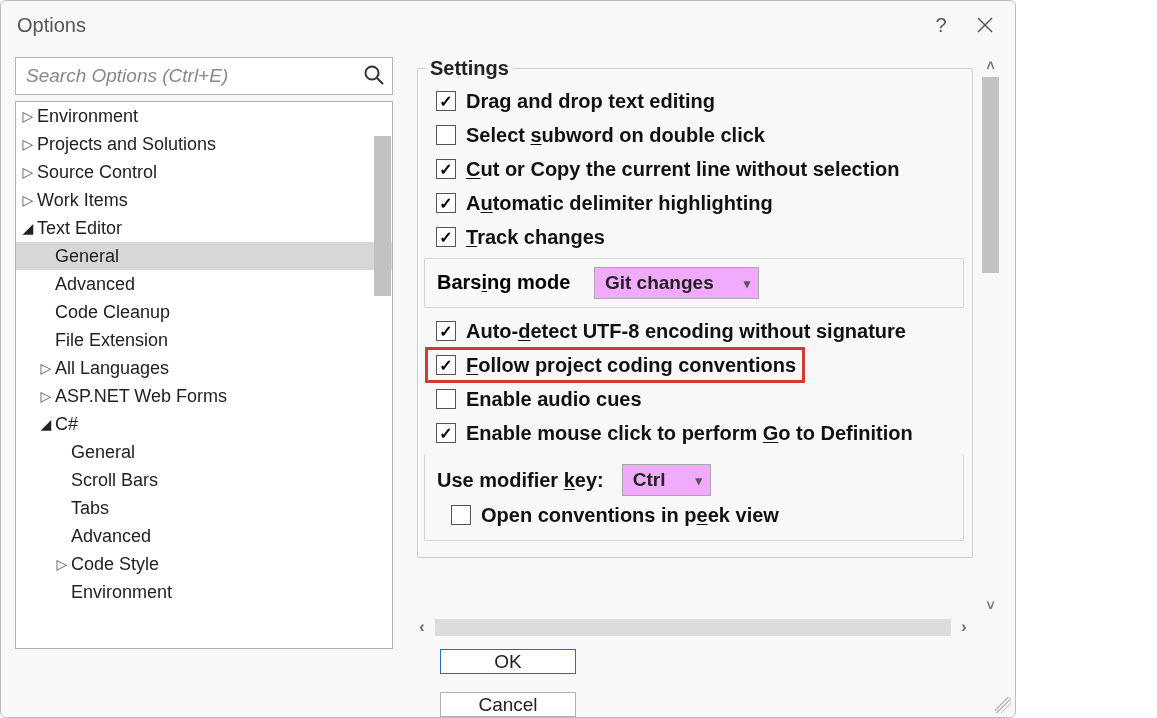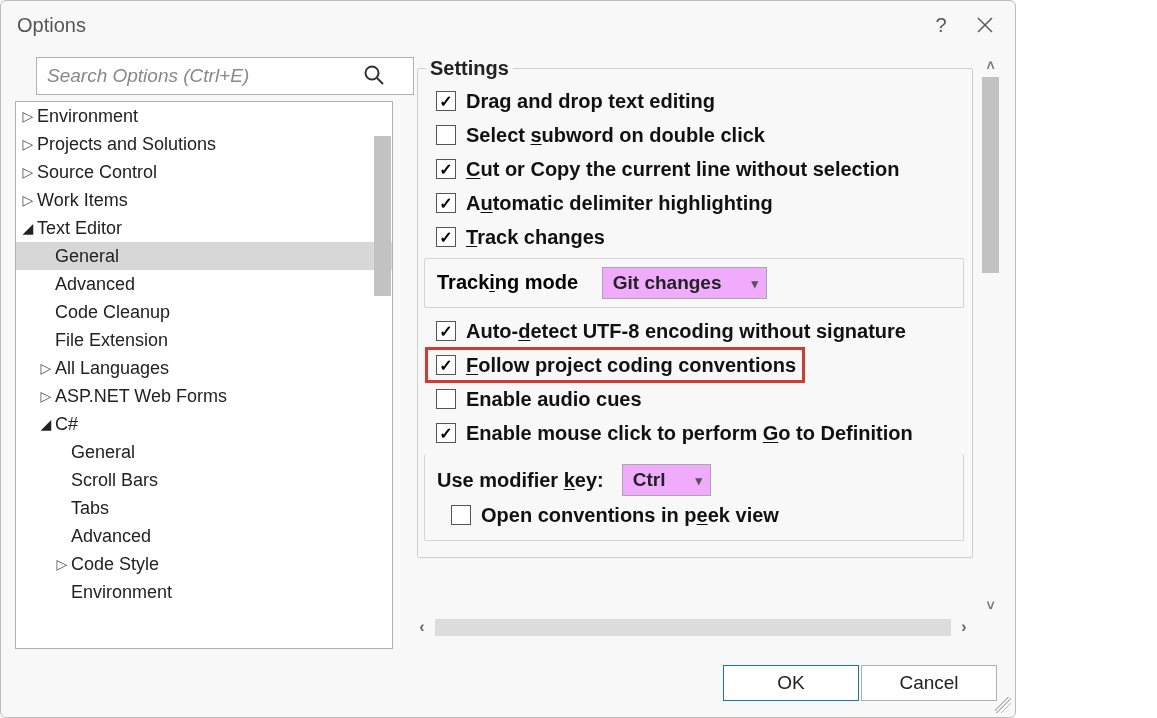--- a/index.html
+++ b/index.html
@@ -22,21 +22,21 @@
     flex:1; display:flex; padding: 8px 14px 0 14px; gap: 16px; min-height:0;
   }
   .left {
     width: 378px; display:flex; flex-direction:column;
   }
   .search {
     position: relative; margin-bottom: 6px;
   }
   .search input {
     width:100%; height:38px; border:1px solid #b0b0b0; background:#fff;
-    font-size:19px; color:#888; padding: 0 40px 0 10px; margin-left: 21px;
+    font-size:19px; color:#888; padding: 0 40px 0 10px;
   }
   .search input::placeholder { color:#888; font-style: italic; }
   .search .search-icon {
     position:absolute; right:8px; top:7px; font-size:20px; color:#333;
   }
   .tree {
     flex:1; border:1px solid #b0b0b0; background:#fff; overflow:hidden; position:relative;
   }
   .tree-inner { position:absolute; inset:0; overflow:hidden; }
   .tree-scroll {
@@ -103,22 +103,23 @@
   .select .chev { font-size:13px; color:#555; }
   .under { text-decoration: underline; text-decoration-thickness:1px; text-underline-offset:2px; }
   .resize-grip {
     position:absolute; right:4px; bottom:4px; width:16px; height:16px;
     background:
       linear-gradient(135deg, transparent 9px,#bbb 9px,#bbb 10px,transparent 10px),
       linear-gradient(135deg, transparent 12px,#bbb 12px,#bbb 13px,transparent 13px),
       linear-gradient(135deg, transparent 15px,#bbb 15px,#bbb 16px,transparent 16px);
   }
   .footer {
-    height:68px; display:flex; align-items:center; justify-content:flex-end; gap:2px;
+    height:68px; display:flex; align-items:center; justify-content:flex-end; gap:18px;
     padding:0 18px;
+    flex-direction:column;
   }
   .btn {
     min-width:136px; height:36px; border:1px solid #b0b0b0; background:#fff; font-size:19px;
     display:flex; align-items:center; justify-content:center; color:#222;
   }
   .btn.primary { border:1.5px solid #1a6fc6; }
 </style>
 </head>
 <body>
 
@@ -259,21 +260,21 @@
 
           <div class="row">
             <span class="chk">✓</span>
             <span>
               <span class="under">T</span><span>rack changes</span>
             </span>
           </div>
 
           <div class="sub-fieldset">
             <span class="label">
-              <span>Track</span><span class="under">i</span><span>ng mode</span>
+              <span>Bars</span><span class="under">i</span><span>ng mode</span>
             </span>
             <span class="select">
               <span>Git changes</span>
               <span class="chev">▾</span>
             </span>
           </div>
 
           <div class="row">
             <span class="chk">✓</span>
             <span>

